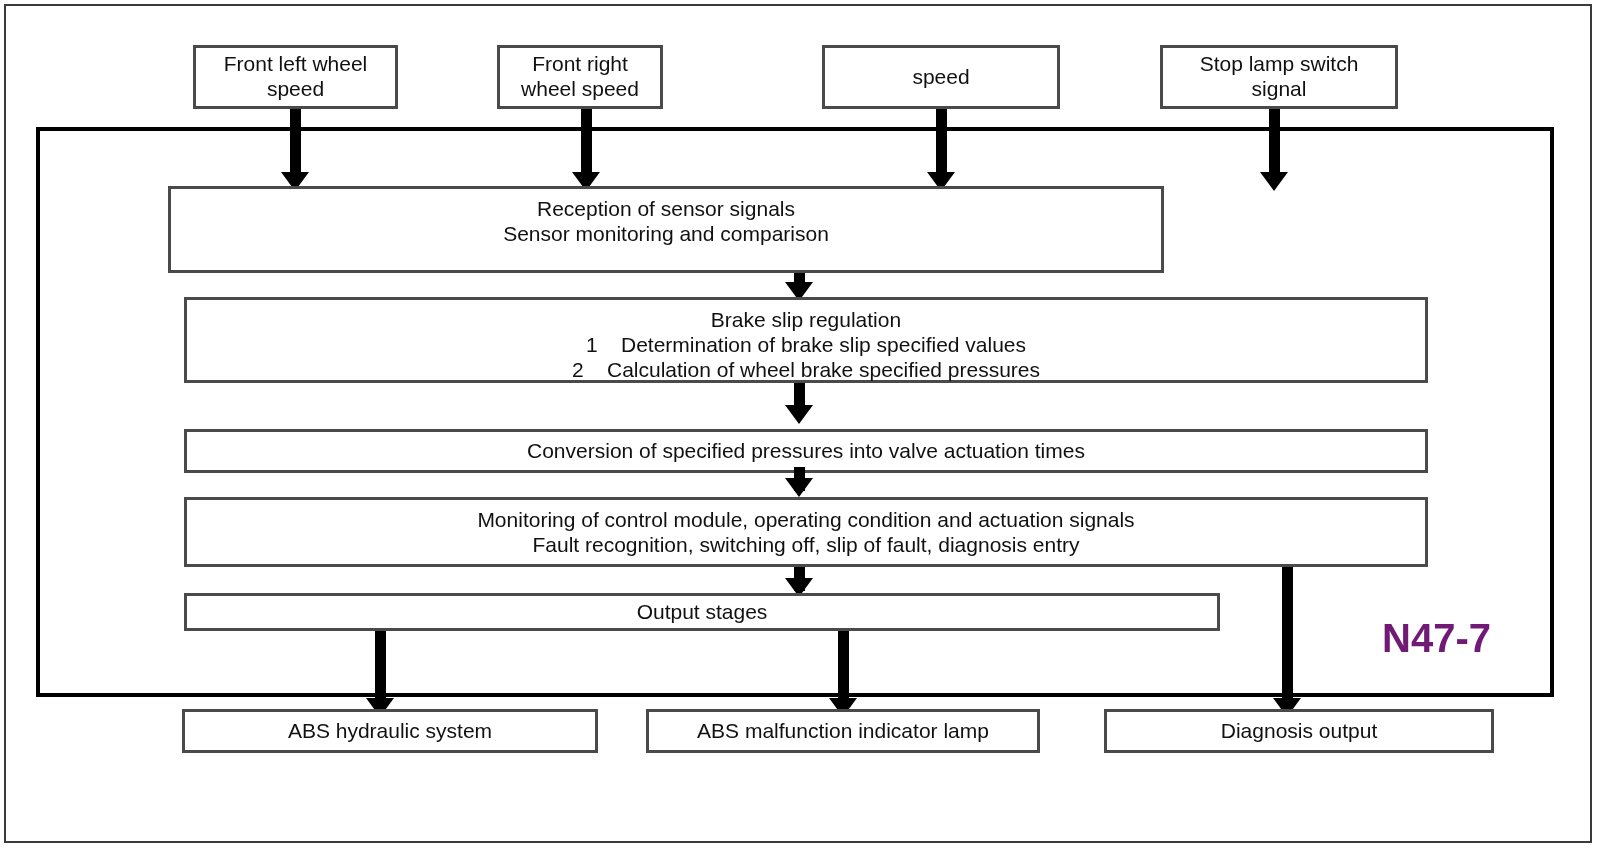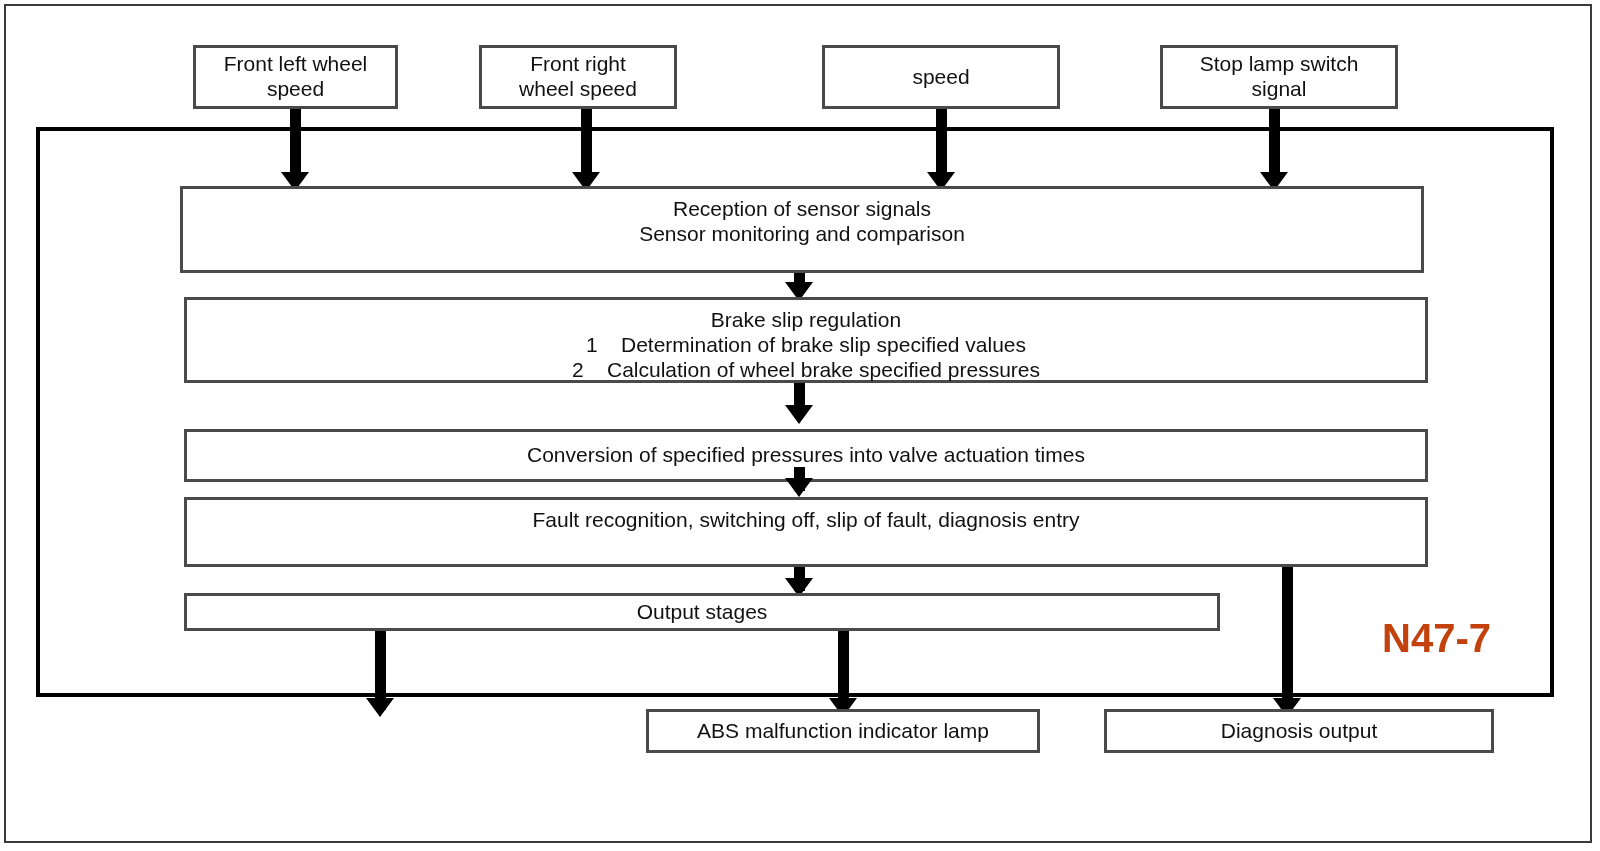--- a/index.html
+++ b/index.html
@@ -66,39 +66,39 @@
     width: 0;
     height: 0;
     border-left: 14px solid transparent;
     border-right: 14px solid transparent;
     border-top: 19px solid #000000;
   }
   .label-n {
     position: absolute;
     font-weight: bold;
     font-size: 40px;
-    color: #c2410c;
+    color: #701a75;
     letter-spacing: 0px;
   }
 </style>
 </head>
 <body>
 
 <div class="page">
 
   <div class="page-border"></div>
 
   <div class="box center-v" style="left:193px; top:45px; width:205px; height:64px;">
     <span class="txt">
       <span class="line">Front left wheel</span>
       <span class="line">speed</span>
     </span>
   </div>
 
-  <div class="box center-v" style="left:479px; top:45px; width:198px; height:64px;justify-content:flex-end;">
+  <div class="box center-v" style="left:497px; top:45px; width:166px; height:64px;justify-content:flex-end;">
     <span class="txt">
       <span class="line">Front right</span>
       <span class="line">wheel speed</span>
     </span>
   </div>
 
   <div class="box center-v" style="left:822px; top:45px; width:238px; height:64px;">
     <span class="txt">
       <span class="line">speed</span>
     </span>
@@ -118,52 +118,53 @@
 
   <div class="shaft" style="left:581px; top:109px; height:70px;"></div>
   <div class="head" style="left:572px; top:172px;"></div>
 
   <div class="shaft" style="left:936px; top:109px; height:70px;"></div>
   <div class="head" style="left:927px; top:172px;"></div>
 
   <div class="shaft" style="left:1269px; top:109px; height:70px;"></div>
   <div class="head" style="left:1260px; top:172px;"></div>
 
-  <div class="box top-v" style="left:180px; top:186px; width:1244px; height:87px;">
+  <div class="box top-v" style="left:168px; top:186px; width:996px; height:87px;">
     <span class="txt">
       <span class="line">Reception of sensor signals</span>
       <span class="line">Sensor monitoring and comparison</span>
     </span>
   </div>
 
   <div class="shaft" style="left:794px; top:273px; height:18px;"></div>
   <div class="head" style="left:785px; top:282px;"></div>
 
   <div class="box top-v" style="left:184px; top:297px; width:1244px; height:86px;">
     <span class="txt">
       <span class="line">Brake slip regulation</span>
       <span class="line">1    Determination of brake slip specified values</span>
       <span class="line">2    Calculation of wheel brake specified pressures</span>
     </span>
   </div>
 
   <div class="shaft" style="left:794px; top:383px; height:28px;"></div>
   <div class="head" style="left:785px; top:405px;"></div>
 
-  <div class="box center-v" style="left:184px; top:429px; width:1244px; height:53px;text-align:center;">
+  <div class="box center-v" style="left:184px; top:429px; width:1244px; height:44px;text-align:center;">
     <span class="txt">
       <span class="line">Conversion of specified pressures into valve actuation times</span>
     </span>
   </div>
 
   <div class="shaft" style="left:794px; top:467px; height:24px;"></div>
   <div class="head" style="left:785px; top:478px;"></div>
 
   <div class="box top-v" style="left:184px; top:497px; width:1244px; height:70px;">
     <span class="txt">
+      <span class="line">Monitoring of control module, operating condition and actuation signals</span>
       <span class="line">Fault recognition, switching off, slip of fault, diagnosis entry</span>
     </span>
   </div>
 
   <div class="shaft" style="left:794px; top:567px; height:24px;"></div>
   <div class="head" style="left:785px; top:578px;"></div>
 
   <div class="box center-v" style="left:184px; top:593px; width:1036px; height:38px;">
     <span class="txt">
       <span class="line">Output stages</span>
@@ -174,20 +175,25 @@
 
   <div class="shaft" style="left:375px; top:631px; height:79px;"></div>
   <div class="head" style="left:366px; top:698px;"></div>
 
   <div class="shaft" style="left:838px; top:631px; height:79px;"></div>
   <div class="head" style="left:829px; top:698px;"></div>
 
   <div class="shaft" style="left:1282px; top:567px; height:143px;"></div>
   <div class="head" style="left:1273px; top:698px;"></div>
 
+  <div class="box center-v" style="left:182px; top:709px; width:416px; height:44px;">
+    <span class="txt">
+      <span class="line">ABS hydraulic system</span>
+    </span>
+  </div>
 
   <div class="box center-v" style="left:646px; top:709px; width:394px; height:44px;">
     <span class="txt">
       <span class="line">ABS malfunction indicator lamp</span>
     </span>
   </div>
 
   <div class="box center-v" style="left:1104px; top:709px; width:390px; height:44px;">
     <span class="txt">
       <span class="line">Diagnosis output</span>

